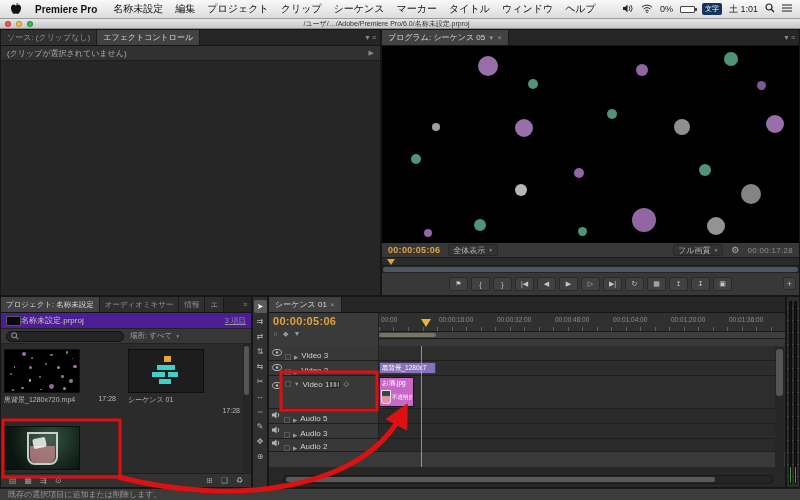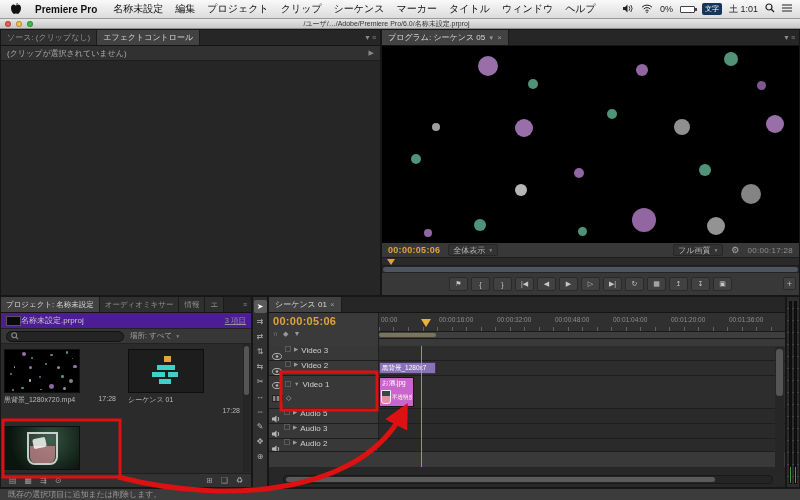--- a/index.html
+++ b/index.html
@@ -99,22 +99,22 @@
 .tl-mini-icons{display:flex;gap:5px;font-size:7px;color:#999;margin-top:3px;}
 .tl-top-right{flex:1;position:relative;overflow:hidden;}
 .ruler{position:relative;height:19px;background:#303030;border-bottom:1px solid #1a1a1a;overflow:hidden;}
 .ruler::after{content:"";position:absolute;bottom:0;left:0;right:0;height:4px;background:repeating-linear-gradient(90deg,#616161 0 1px,transparent 1px 14.5px);}
 .rlabel{position:absolute;top:3px;font-size:6.5px;color:#8d8d8d;white-space:nowrap;}
 .workarea{height:7px;background:#3e3e3e;position:relative;border-bottom:1px solid #1a1a1a;}
 .wa-seg{position:absolute;left:0;top:1px;width:57px;height:4px;background:#79755a;border-radius:2px;}
 .cti-marker{position:absolute;left:42px;top:6px;width:0;height:0;border:5px solid transparent;border-top:8px solid #e8b23c;}
 .tl-tracks{position:relative;height:121px;overflow:hidden;flex:none;}
 .trk{display:flex;border-bottom:1px solid #1e1e1e;}
-.th{width:110px;background:#383838;border-right:1px solid #202020;display:flex;align-items:flex-start;padding:0 3px;gap:3px;overflow:hidden;flex:none;}
-.th.col{flex-direction:column;align-items:stretch;justify-content:flex-start;gap:0;padding-top:1px;}
+.th{width:110px;background:#383838;border-right:1px solid #202020;display:flex;align-items:flex-end;padding:0 3px;gap:3px;overflow:hidden;flex:none;}
+.th.col{flex-direction:row;align-items:stretch;justify-content:flex-start;gap:0;padding-top:1px;}
 .th-row{display:flex;align-items:center;gap:3px;height:14px;}
 .lockbox{width:6px;height:6px;border:1px solid #5a5a5a;flex:none;}
 .tw{color:#9a9a9a;font-size:5.5px;}
 .tname{font-size:8px;color:#cfcfcf;white-space:nowrap;}
 .tcnt{flex:1;position:relative;background:#2d2d2d;overflow:hidden;}
 .trk.audio .tcnt{background:#2a2a2a;}
 .film{width:11px;height:7px;background:repeating-linear-gradient(90deg,#888 0 2px,#444 2px 4px);border:1px solid #222;}
 .kf{font-size:7px;color:#aaa;}
 .clip{position:absolute;top:1px;border:1px solid rgba(0,0,0,.55);border-radius:1px;font-size:6.5px;color:#fff;overflow:hidden;white-space:nowrap;}
 .clip .cl-label{display:block;padding:1px 2px;overflow:hidden;text-overflow:ellipsis;}

